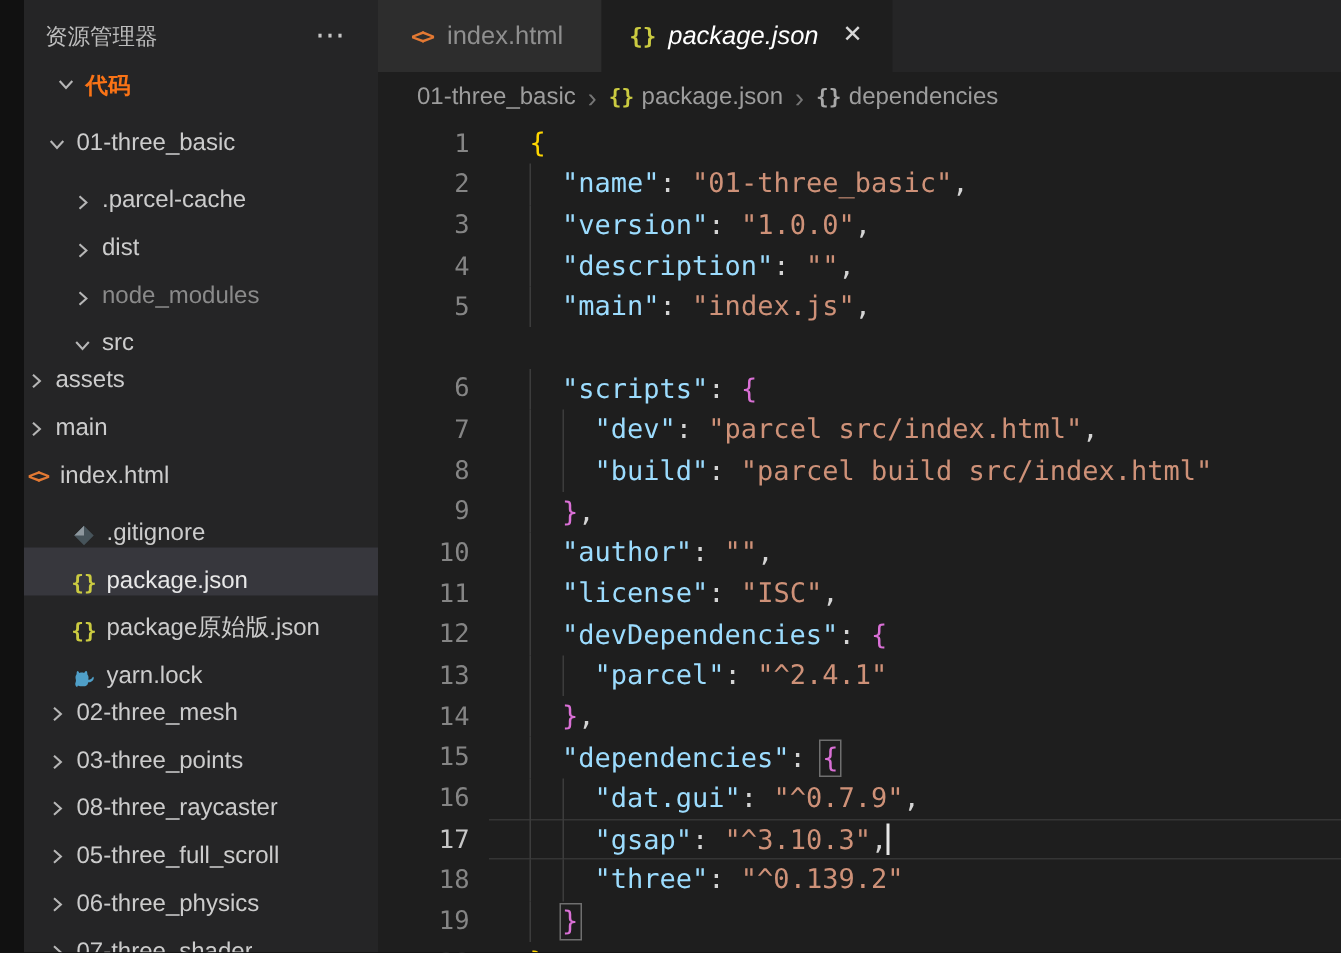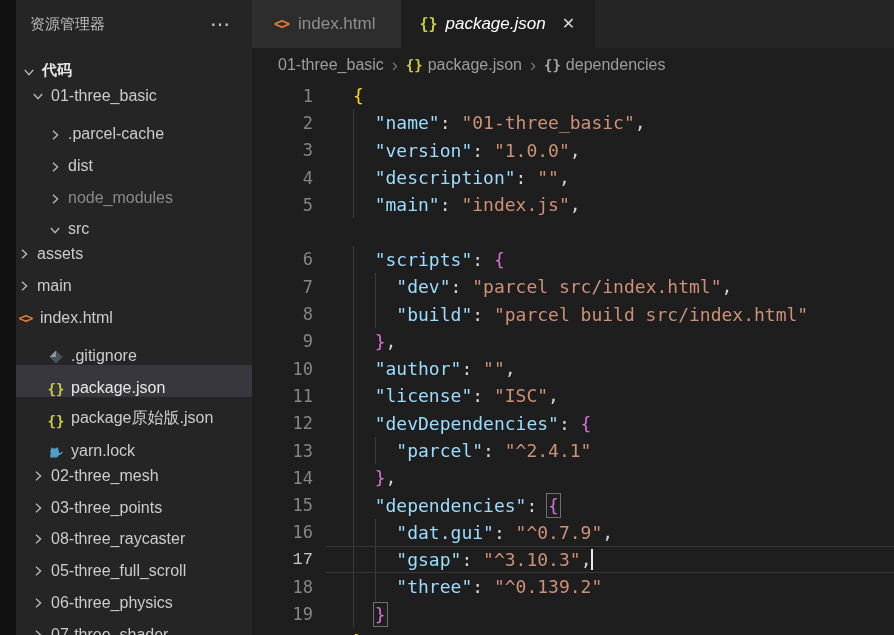--- a/index.html
+++ b/index.html
@@ -4,21 +4,21 @@
 <style>
   * { margin:0; padding:0; box-sizing:border-box; }
   html,body { background:#111; }
   .app { position:relative; width:894px; height:635px; background:#1e1e1e; overflow:hidden;
          font-family:"Liberation Sans", sans-serif; cursor:default;margin-left:16px; }
 
   
   .sidebar { position:absolute; left:0; top:0; width:236px; height:635px; background:#252526; overflow:hidden; }
   .sb-title { height:48px; display:flex; align-items:center; padding:0 14px; color:#bdbdbd; font-size:15px; }
   .sb-more { margin-left:auto; color:#c5c5c5; font-size:20px; letter-spacing:2px; line-height:1; padding:2px 6px; }
-  .sb-section { height:32px; display:flex; align-items:flex-end; color:#e5e5e5; font-weight:bold; font-size:15px; padding-left:5px; }
+  .sb-section { height:32px; display:flex; align-items:flex-start; color:#f97316; font-weight:bold; font-size:15px; padding-left:20px; }
   .tree { position:absolute; left:0; top:80px; right:0; bottom:0; }
   .trow { height:31.7px; display:flex; align-items:center; font-size:16px; color:#cccccc; white-space:nowrap; }
   .trow.selected { background:#37373d; color:#e8e8e8; }
   .trow.dimmed .tlabel { color:#8a8a8a; }
   .lvl1 { padding-left:14px; } .lvl2 { padding-left:31px;align-items:flex-end; } .lvl3 { }
   .chev { width:16px; height:16px; flex:none; color:#b6b6b6; margin-right:5px; }
   .chev svg { width:16px; height:16px; display:block; }
   .chev.open svg { transform:rotate(90deg); }
   .fico { width:18px; flex:none; margin-right:6px; text-align:center;
           font-family:"DejaVu Sans Mono", monospace; font-size:14px; font-weight:bold; }
@@ -42,21 +42,21 @@
   .bc-sep { color:#767676; margin:0 8px; font-size:18px; }
   .bc-ico { font-family:"DejaVu Sans Mono", monospace; font-weight:bold; font-size:14px; margin-right:5px; }
   .bc-json { color:#cbcb41; } .bc-obj { color:#a8a8a8; }
 
   
   .code { position:absolute; left:236px; top:82px; width:658px; height:553px; overflow:hidden;
           font-family:"DejaVu Sans Mono", monospace; font-size:18px; }
   .crow { height:27.3px; display:flex; align-items:stretch; }
   .gut { width:74px; flex:none; text-align:right; padding-right:13px; color:#858585; font-size:17px;
          display:flex; align-items:center; justify-content:flex-end; }
-  .crow.cur .gut { color:#c6c6c6;font-family:Liberation Mono, monospace; }
+  .crow.cur .gut { color:#c6c6c6; }
   .cwrap { position:relative; flex:1; display:flex; align-items:center; padding-left:27px; }
   .crow.cur .cwrap { box-shadow: inset 0 1px 0 #353535, inset 0 -1px 0 #353535; }
   .g { position:absolute; top:0; bottom:0; width:1px; background:#3c3c3c; }
   .g0 { left:27px; } .g1 { left:48.7px; }
   .ltext { white-space:pre; position:relative; }
   .tk.key { color:#9cdcfe; } .tk.str { color:#ce9178; } .tk.pun { color:#d4d4d4; }
   .tk.b0 { color:#ffd700; } .tk.b1, .tk.b1m { color:#da70d6; }
   .tk.b1m { outline:1px solid #6f6f6f; outline-offset:1px; }
   .cursor { display:inline-block; width:2px; height:21px; background:#e8e8e8; vertical-align:-4px; margin-left:0px; }
   .codelens { font-size:15.5px; color:#4a9bd3; padding-left:8px; font-family:"Liberation Sans", sans-serif; }

